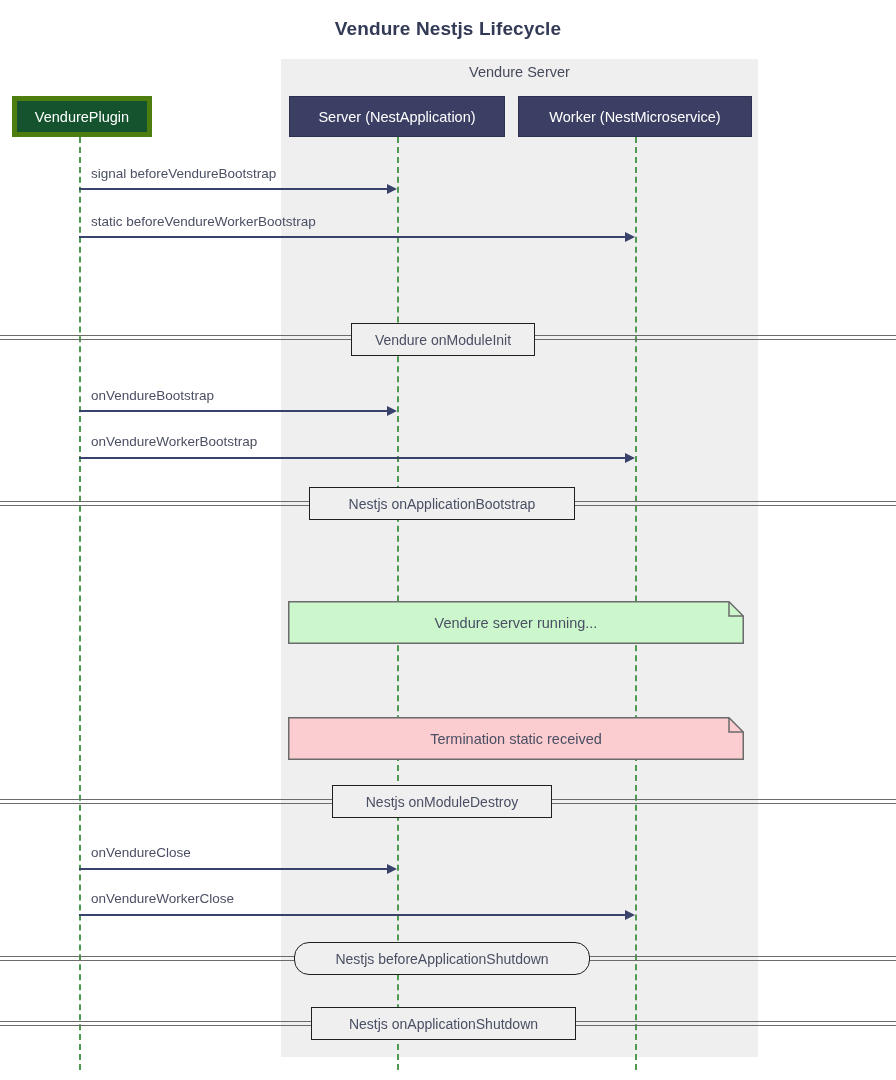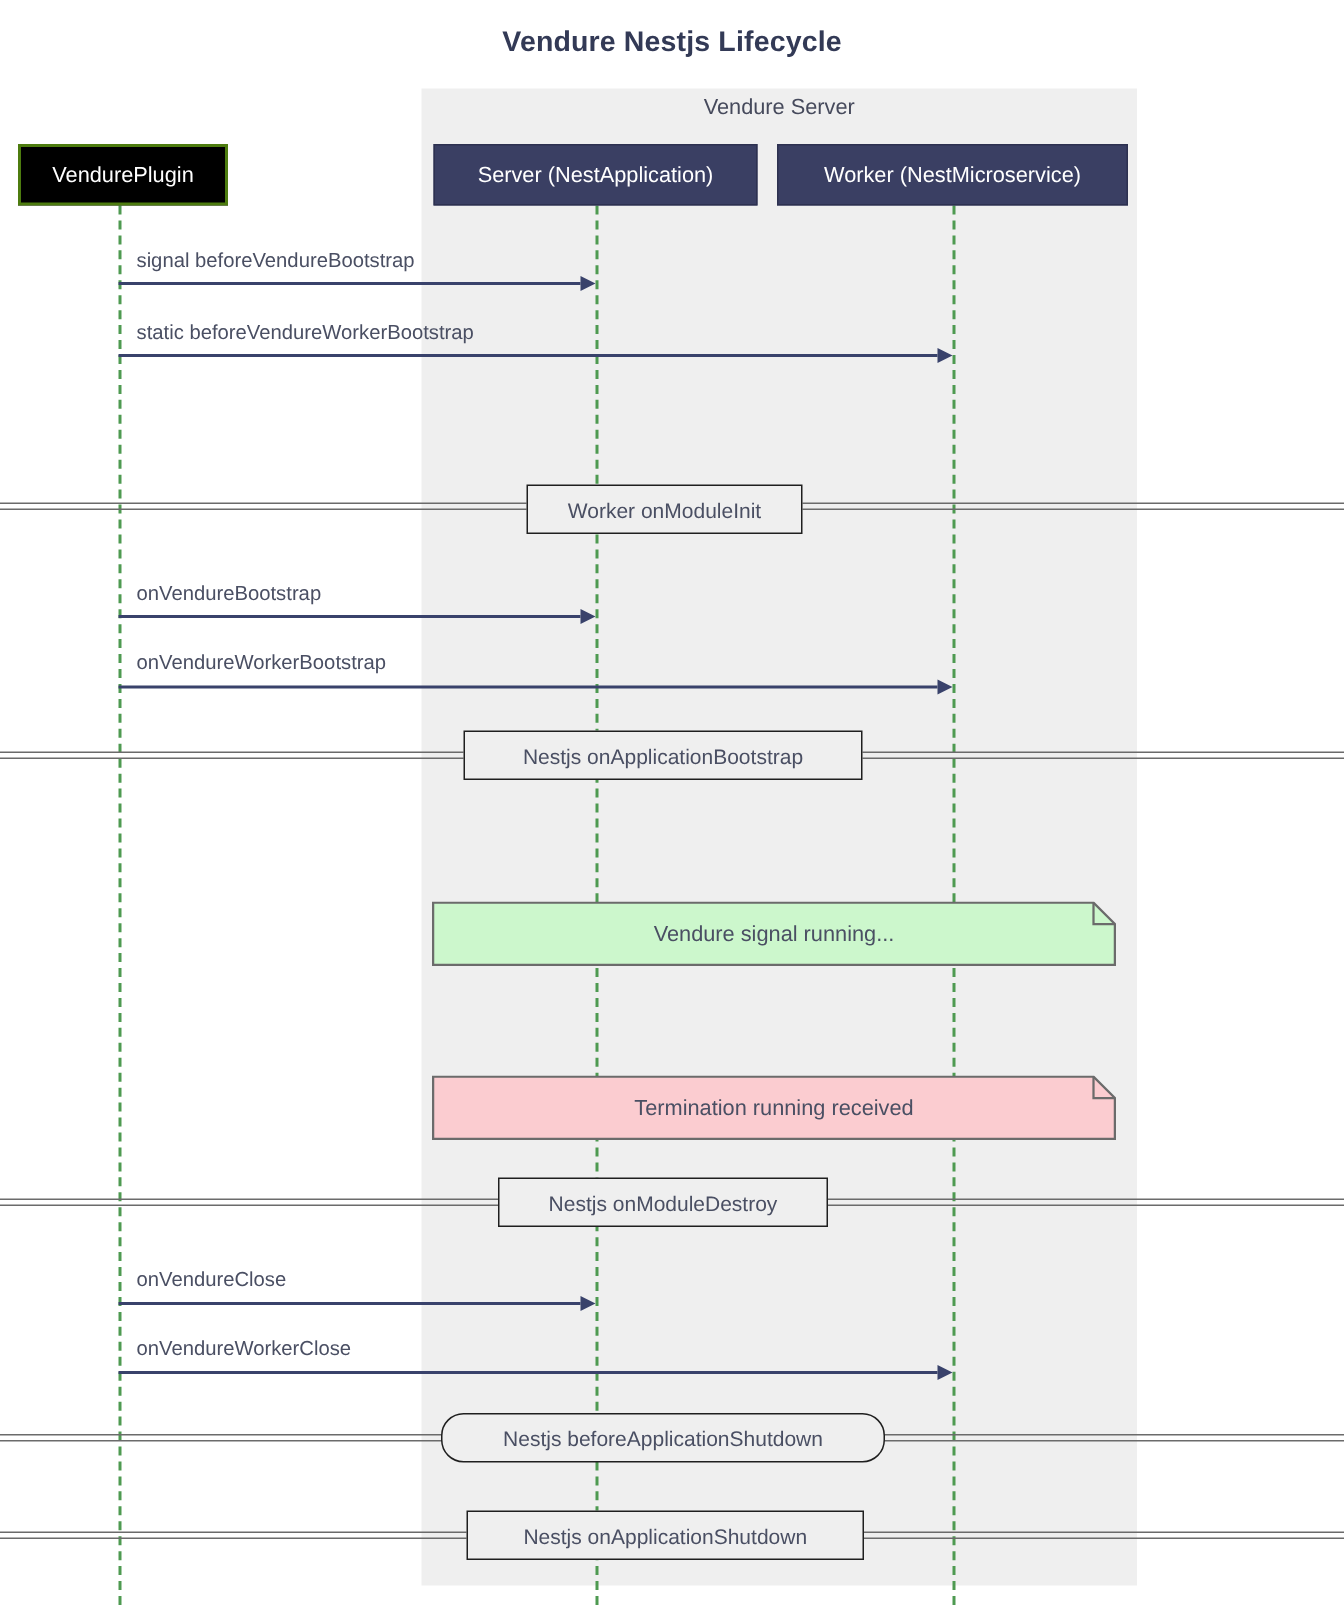--- a/index.html
+++ b/index.html
@@ -49,22 +49,22 @@
     position: absolute;
     box-sizing: border-box;
     display: flex;
     align-items: center;
     justify-content: center;
     font-size: 14.5px;
     color: #ffffff;
     white-space: nowrap;
   }
   .participant.plugin {
-    background: #000000;
-    border: 2px solid #4d7c0f;
+    background: #14532d;
+    border: 5px solid #4d7c0f;
   }
   .participant.nest {
     background: #3a3f63;
     border: 1px solid #2d3150;
   }
   
   .lifeline {
     position: absolute;
     width: 0;
     border-left: 2px dashed #4e9a51;
@@ -152,50 +152,50 @@
   <div class="msg-label" style="left:91px; top:166px;">signal beforeVendureBootstrap</div>
   <div class="msg-line" style="left:79px; top:188px; width:308px;"></div>
   <div class="msg-head" style="left:387px; top:184px;"></div>
 
   <div class="msg-label" style="left:91px; top:214px;">static beforeVendureWorkerBootstrap</div>
   <div class="msg-line" style="left:79px; top:236px; width:546px;"></div>
   <div class="msg-head" style="left:625px; top:232px;"></div>
 
   <div class="divider-rule" style="top:335px;"></div>
   <div class="divider-box" style="left:351px; top:323px; width:184px; height:33px;">
-    <span>Worker onModuleInit</span>
+    <span>Vendure onModuleInit</span>
   </div>
 
   <div class="msg-label" style="left:91px; top:388px;">onVendureBootstrap</div>
   <div class="msg-line" style="left:79px; top:410px; width:308px;"></div>
   <div class="msg-head" style="left:387px; top:406px;"></div>
 
   <div class="msg-label" style="left:91px; top:434px;">onVendureWorkerBootstrap</div>
   <div class="msg-line" style="left:79px; top:457px; width:546px;"></div>
   <div class="msg-head" style="left:625px; top:453px;"></div>
 
   <div class="divider-rule" style="top:501px;"></div>
   <div class="divider-box" style="left:309px; top:487px; width:266px; height:33px;">
     <span>Nestjs onApplicationBootstrap</span>
   </div>
 
   <div class="note" style="left:288px; top:601px; width:456px; height:43px;">
     <svg width="456" height="43" viewBox="0 0 456 43">
       <path d="M0.75 0.75 L441 0.75 L455.25 15 L455.25 42.25 L0.75 42.25 Z" fill="#ccf7cc" stroke="#6b6b6b" stroke-width="1.5"></path>
       <path d="M441 0.75 L441 15 L455.25 15" fill="none" stroke="#6b6b6b" stroke-width="1.5"></path>
     </svg>
-    <span class="note-text">Vendure signal running...</span>
+    <span class="note-text">Vendure server running...</span>
   </div>
 
   <div class="note" style="left:288px; top:717px; width:456px; height:43px;">
     <svg width="456" height="43" viewBox="0 0 456 43">
       <path d="M0.75 0.75 L441 0.75 L455.25 15 L455.25 42.25 L0.75 42.25 Z" fill="#fbccd0" stroke="#6b6b6b" stroke-width="1.5"></path>
       <path d="M441 0.75 L441 15 L455.25 15" fill="none" stroke="#6b6b6b" stroke-width="1.5"></path>
     </svg>
-    <span class="note-text">Termination running received</span>
+    <span class="note-text">Termination static received</span>
   </div>
 
   <div class="divider-rule" style="top:799px;"></div>
   <div class="divider-box" style="left:332px; top:785px; width:220px; height:33px;">
     <span>Nestjs onModuleDestroy</span>
   </div>
 
   <div class="msg-label" style="left:91px; top:845px;">onVendureClose</div>
   <div class="msg-line" style="left:79px; top:868px; width:308px;"></div>
   <div class="msg-head" style="left:387px; top:864px;"></div>

